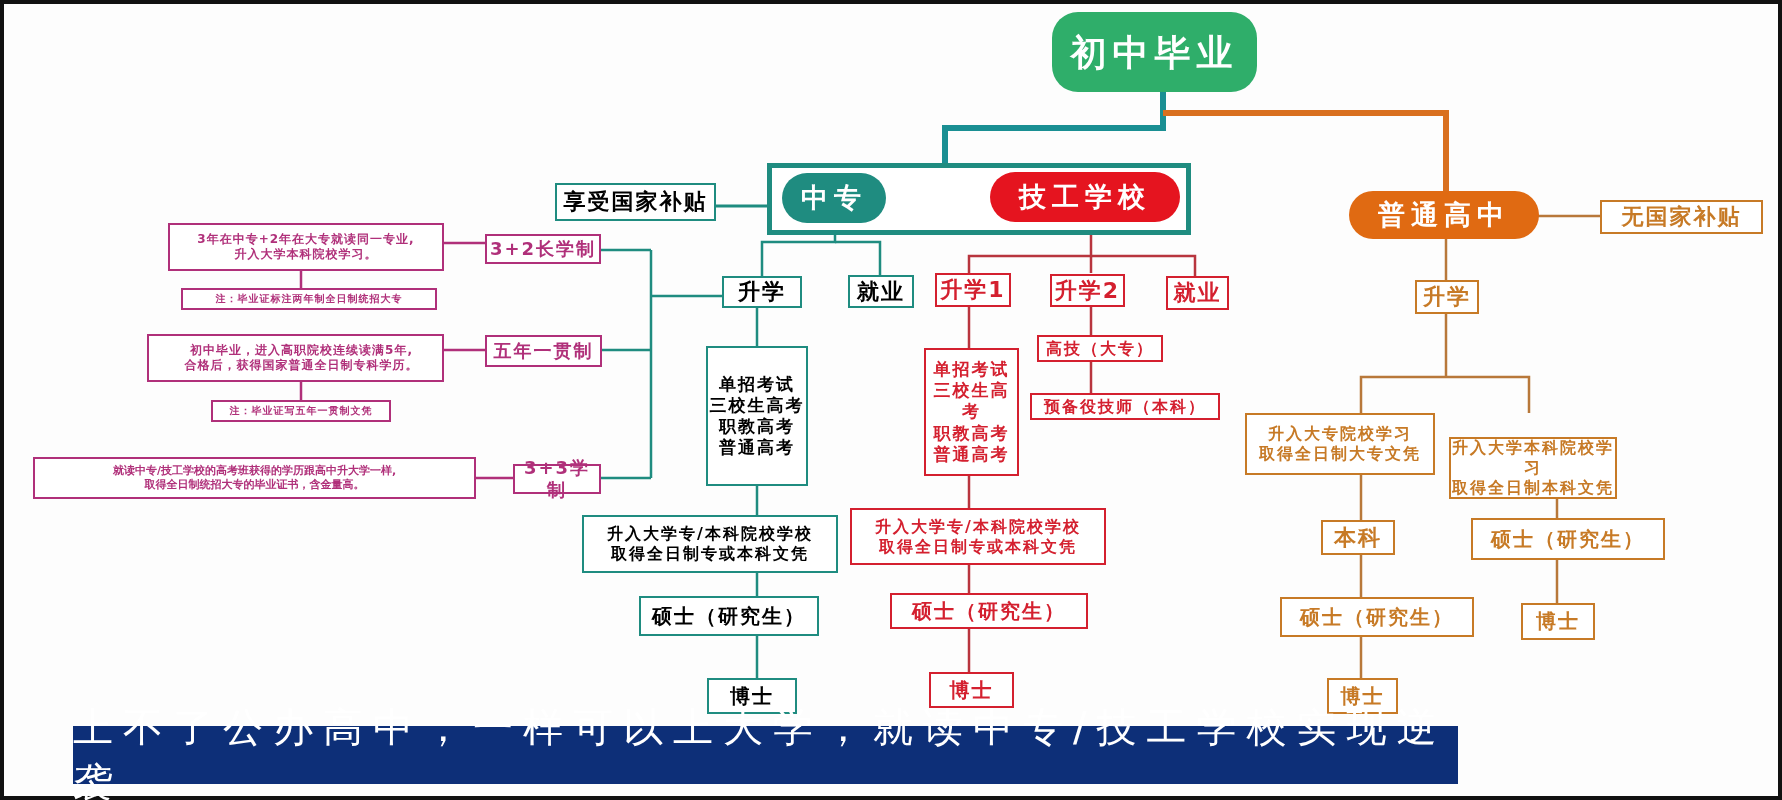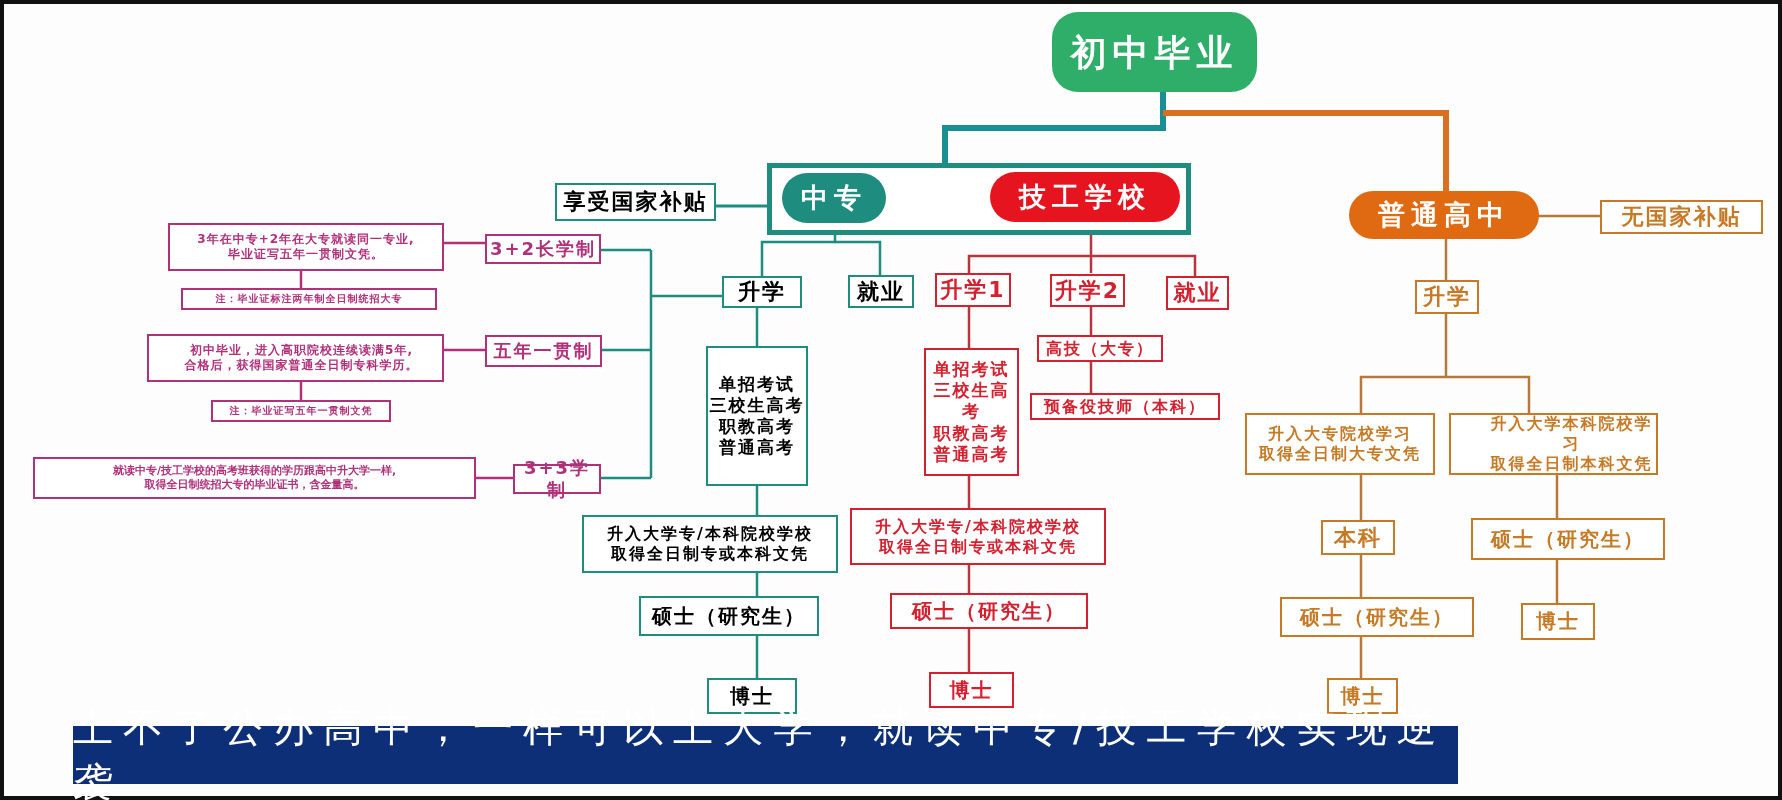--- a/index.html
+++ b/index.html
@@ -74,21 +74,21 @@
 
 <div style="position:absolute;left:767px;top:163px;width:424px;height:72px;border:5px solid #1f8c80;box-sizing:border-box;background:#fff;"></div>
 <div class="box pill" style="left:782px;top:173px;width:104px;height:50px;background:#1f8c80;border:none;">中专</div>
 <div class="box pill" style="left:990px;top:172px;width:190px;height:50px;background:#e5141f;border:none;">技工学校</div>
 <div class="box teal" style="left:555px;top:183px;width:161px;height:38px;font-size:22px;">享受国家补贴</div>
 
 <div class="box teal" style="left:722px;top:276px;width:80px;height:32px;font-size:22px;">升学</div>
 <div class="box teal" style="left:848px;top:275px;width:66px;height:33px;font-size:22px;">就业</div>
 
 <div class="box mag" style="left:168px;top:223px;width:276px;height:48px;font-size:12px;letter-spacing:1px;">3年在中专+2年在大专就读同一专业,
-毕业证写五年一贯制文凭。</div>
+升入大学本科院校学习。</div>
 <div class="box mag" style="left:485px;top:234px;width:116px;height:30px;font-size:18px;">3+2长学制</div>
 <div class="box mag" style="left:181px;top:288px;width:256px;height:22px;font-size:10px;letter-spacing:1px;">注：毕业证标注两年制全日制统招大专</div>
 
 <div class="box mag" style="left:147px;top:334px;width:297px;height:48px;font-size:12px;letter-spacing:1px;padding-left:12px;">初中毕业，进入高职院校连续读满5年,
 合格后，获得国家普通全日制专科学历。</div>
 <div class="box mag" style="left:485px;top:335px;width:117px;height:32px;font-size:18px;">五年一贯制</div>
 <div class="box mag" style="left:211px;top:400px;width:180px;height:22px;font-size:10px;letter-spacing:1px;">注：毕业证写五年一贯制文凭</div>
 
 <div class="box mag" style="left:33px;top:457px;width:443px;height:42px;font-size:11px;letter-spacing:0;">就读中专/技工学校的高考班获得的学历跟高中升大学一样,
 取得全日制统招大专的毕业证书，含金量高。</div>
@@ -115,21 +115,21 @@
 <div class="box red" style="left:850px;top:508px;width:256px;height:57px;font-size:16px;">升入大学专/本科院校学校
 取得全日制专或本科文凭</div>
 <div class="box red" style="left:890px;top:593px;width:198px;height:36px;font-size:20px;">硕士（研究生）</div>
 <div class="box red" style="left:929px;top:672px;width:85px;height:36px;font-size:20px;">博士</div>
 
 <div class="box pill" style="left:1349px;top:191px;width:190px;height:48px;background:#e06a12;border:none;">普通高中</div>
 <div class="box orange" style="left:1600px;top:200px;width:163px;height:34px;font-size:22px;">无国家补贴</div>
 <div class="box orange" style="left:1415px;top:280px;width:64px;height:34px;font-size:22px;">升学</div>
 <div class="box orange" style="left:1245px;top:413px;width:190px;height:62px;font-size:16px;">升入大专院校学习
 取得全日制大专文凭</div>
-<div class="box orange" style="left:1449px;top:413px;width:209px;height:62px;font-size:16px;padding-left:36px;">升入大学本科院校学习
+<div class="box orange" style="left:1449px;top:437px;width:168px;height:62px;font-size:16px;">升入大学本科院校学习
 取得全日制本科文凭</div>
 <div class="box orange" style="left:1321px;top:520px;width:74px;height:35px;font-size:22px;">本科</div>
 <div class="box orange" style="left:1280px;top:597px;width:194px;height:40px;font-size:20px;">硕士（研究生）</div>
 <div class="box orange" style="left:1327px;top:678px;width:71px;height:36px;font-size:20px;">博士</div>
 <div class="box orange" style="left:1471px;top:518px;width:194px;height:42px;font-size:20px;">硕士（研究生）</div>
 <div class="box orange" style="left:1521px;top:603px;width:74px;height:37px;font-size:20px;">博士</div>
 
 <div id="banner">上不了公办高中，一样可以上大学，就读中专/技工学校实现逆袭</div>
 
 </body></html>

